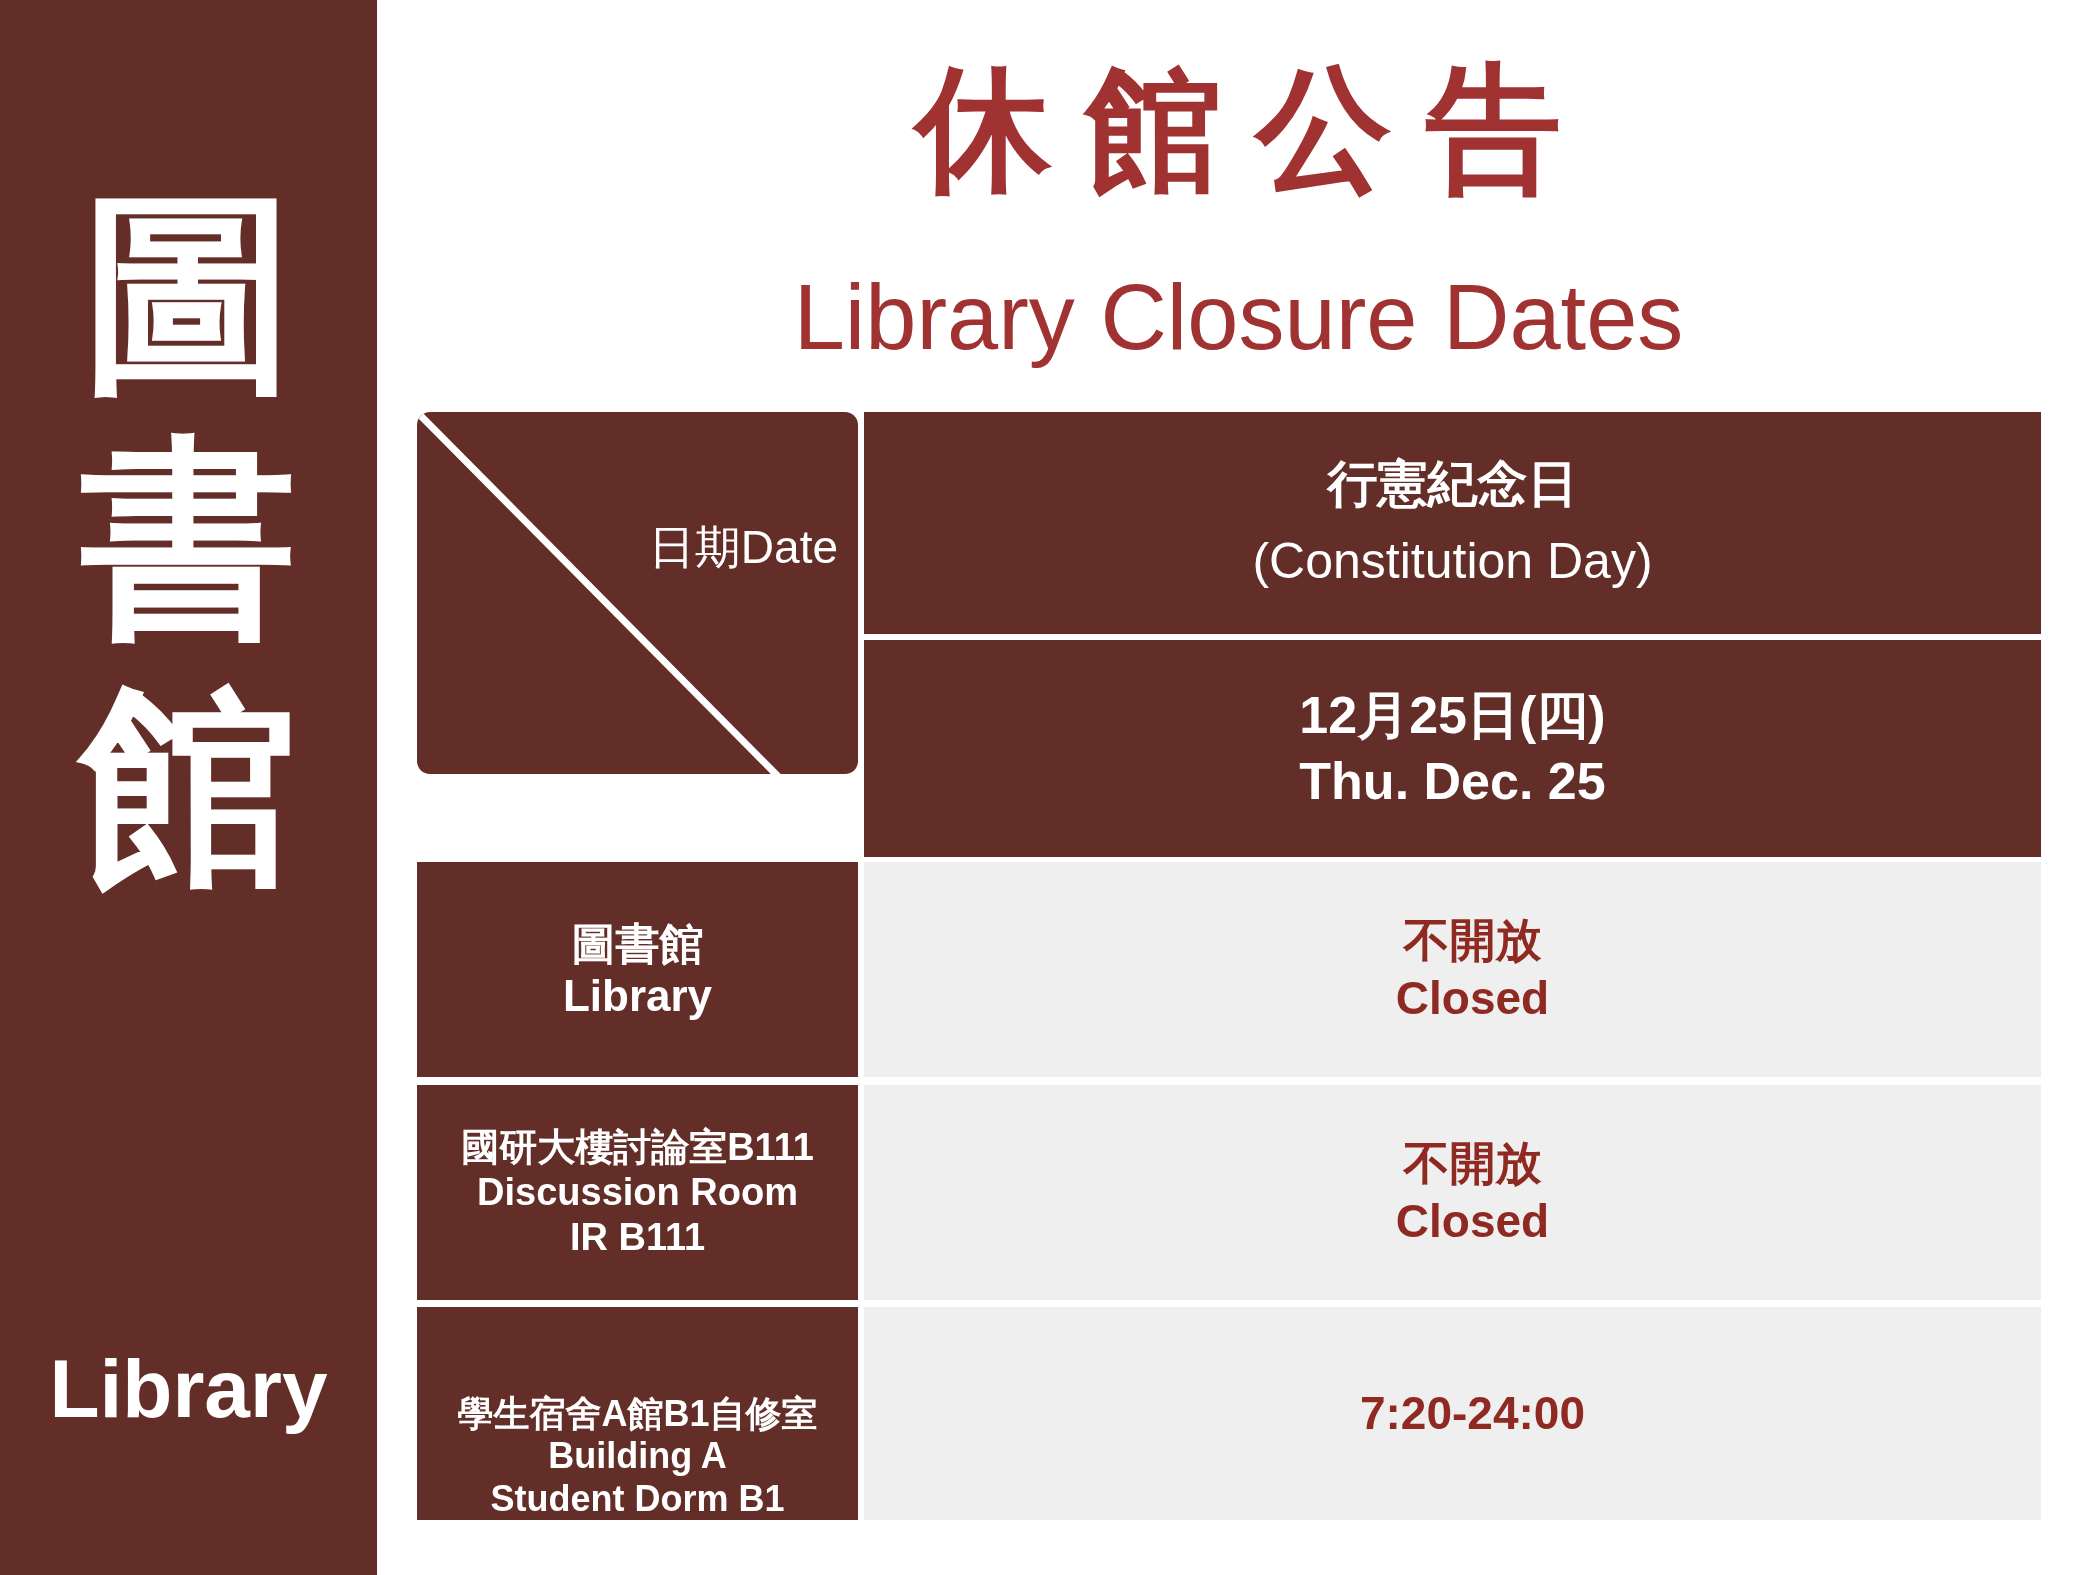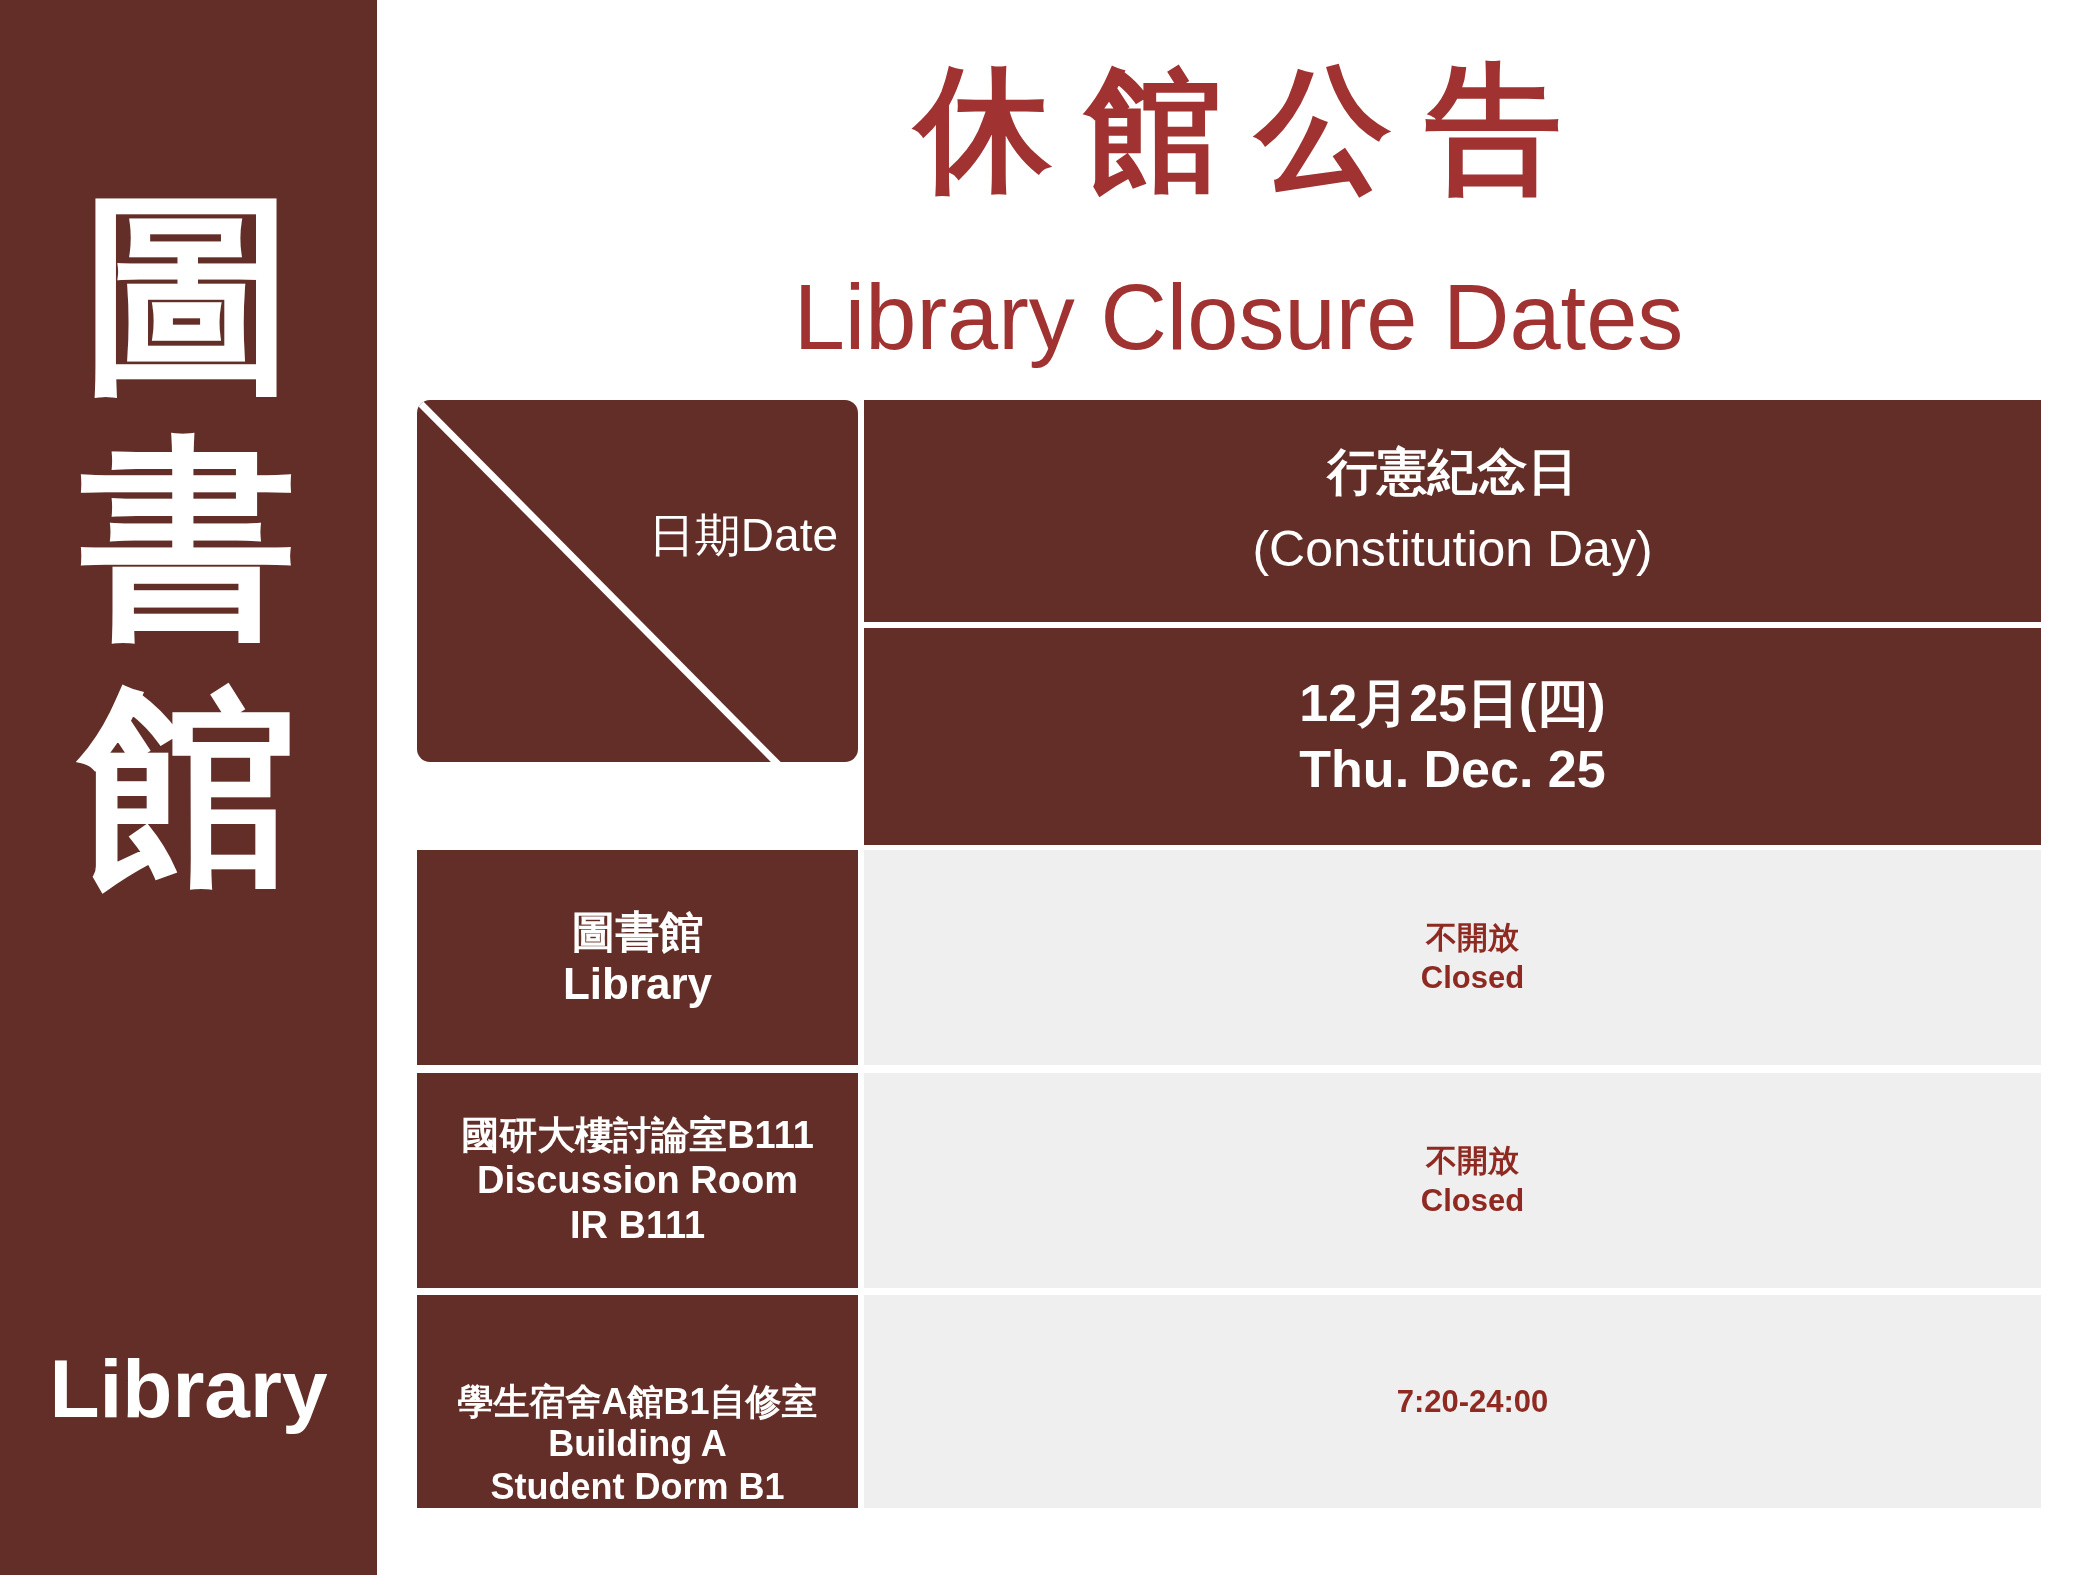--- a/index.html
+++ b/index.html
@@ -93,20 +93,21 @@
 
   .cell {
     position: absolute;
     box-sizing: border-box;
     display: flex;
     flex-direction: column;
     align-items: center;
     justify-content: center;
     text-align: center;
     overflow: hidden;
+    margin-top: 12px;
   }
   .cell.dark  { background: #632E27; color: #ffffff; }
   .cell.light { background: #EFEFEF; color: #8F2A22; }
 
   
   .corner {
     left: 0;
     top: 0;
     width: 441px;
     height: 362px;
@@ -172,21 +173,21 @@
   .rowvalue { left: 447px; width: 1177px; font-weight: 700; line-height: 1.26; }
 
   .r1 { top: 450px;  height: 215px; }
   .r2 { top: 673px;  height: 215px; }
   .r3 { top: 895px;  height: 213px; }
 
   .rowlabel.r1 { font-size: 44px; justify-content: center; }
   .rowlabel.r2 { font-size: 38px; }
   .rowlabel.r3 { font-size: 36px; justify-content: flex-end; }
 
-  .rowvalue { font-size: 31px; padding-left: 40px; }
+  .rowvalue { font-size: 46px; padding-left: 40px; }
 
   .line { display: block; }
 </style>
 </head>
 <body>
 
 <div id="poster">
 
   <div class="sidebar">
     <div class="sidebar-cjk">圖

